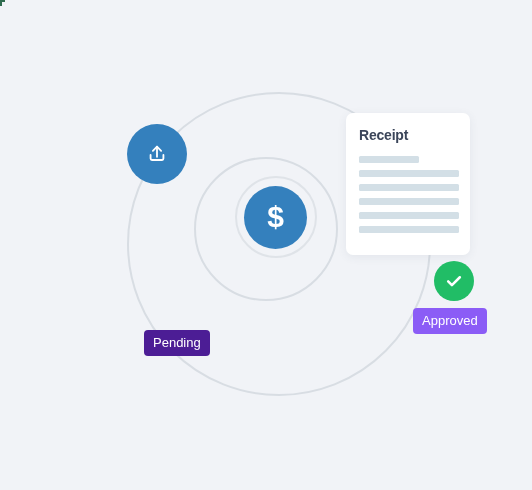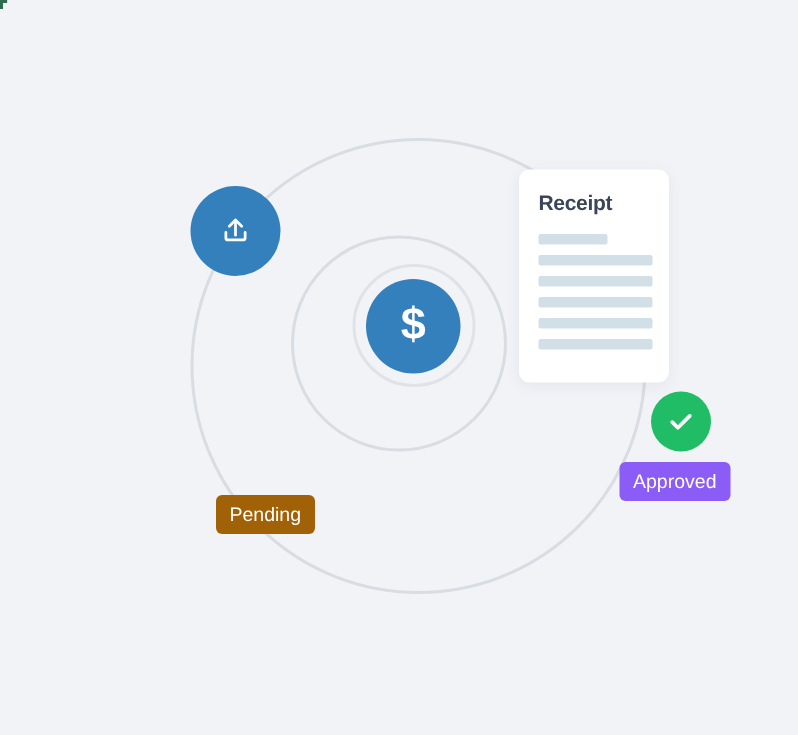--- a/index.html
+++ b/index.html
@@ -76,21 +76,21 @@
     line-height: 1;
     letter-spacing: 0;
     transform: translateY(-1px);
   }
 
   
   .receipt-card {
     position: absolute;
     left: 346px;
     top: 113px;
-    width: 100px;
+    width: 124px;
     height: 142px;
     background: #ffffff;
     border-radius: 7px;
     box-shadow: 0 2px 10px rgba(60, 72, 100, 0.08);
     padding: 13px 11px 0 13px;
     box-sizing: border-box;
   }
   .receipt-title {
     color: #3b4559;
     font-family: "Liberation Sans", sans-serif;
@@ -133,21 +133,21 @@
     color: #ffffff;
     font-family: "Liberation Sans", sans-serif;
     font-size: 13px;
     line-height: 1;
     padding: 6px 9px 7px 9px;
     white-space: nowrap;
   }
   .badge-pending {
     left: 144px;
     top: 330px;
-    background: #a16207;
+    background: #4c1d95;
   }
   .badge-approved {
     left: 413px;
     top: 308px;
     background: #8b5cf6;
   }
 </style>
 </head>
 <body>
 

